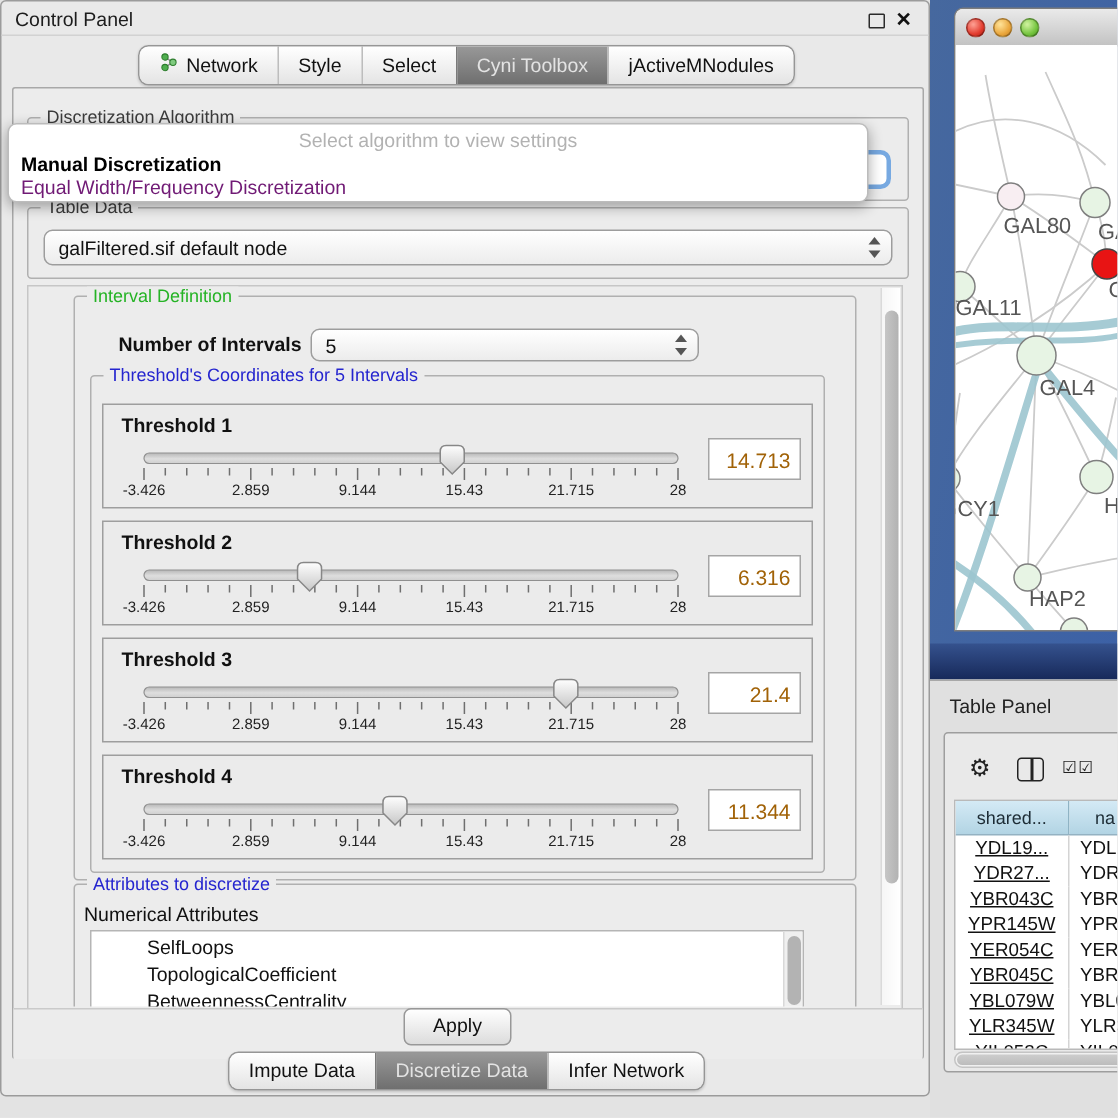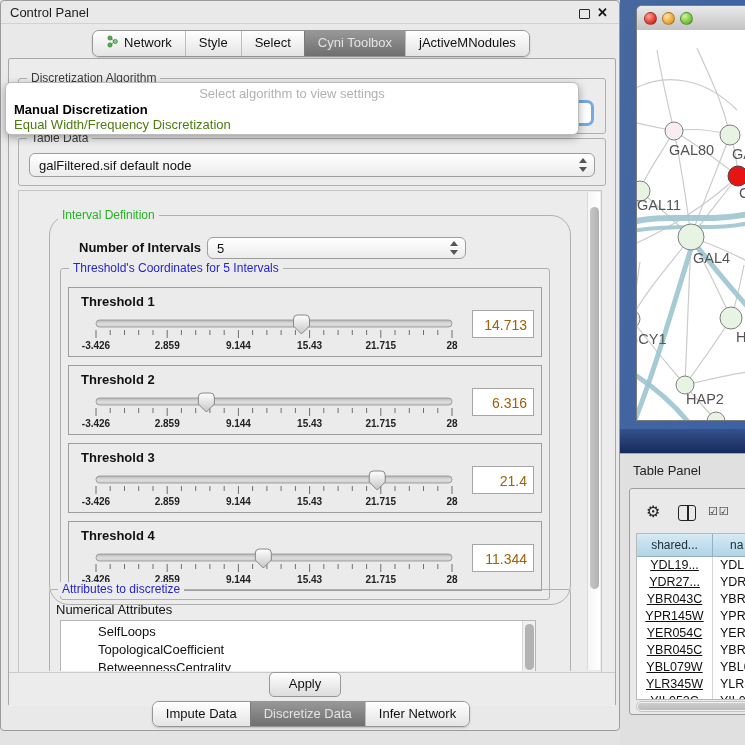--- a/index.html
+++ b/index.html
@@ -10,21 +10,21 @@
       border:1px solid #9b9b9b;border-radius:4px;box-sizing:border-box;}
   .cp-titlebar{position:absolute;left:0;top:0;width:618px;height:22px;border-bottom:1px solid #d2d2d2;}
   .cp-title{position:absolute;left:9px;top:4px;font-size:13px;color:#1c1c1c;}
   .float-btn{position:absolute;left:578px;top:8px;width:9px;height:8px;border:1.5px solid #2b2b2b;border-radius:1px;}
   .close-btn{position:absolute;left:596px;top:4px;font-size:13px;font-weight:bold;color:#111;}
   
   .tabbar{position:absolute;left:0;width:620px;display:flex;justify-content:center;}
   .tabgroup{display:flex;border:1px solid #969696;border-radius:7px;overflow:hidden;
             box-shadow:0 1px 2px rgba(0,0,0,.18);}
   .tab{padding:4px 13px 5px 13px;font-size:13px;background:linear-gradient(#ffffff,#e4e4e4);
-       color:#111;border-left:1px solid #bdbdbd;display:flex;gap:5px;white-space:nowrap;}
+       color:#111;border-left:1px solid #bdbdbd;display:flex;align-items:center;gap:5px;white-space:nowrap;}
   .tab:first-child{border-left:none;}
   .tab.selected{background:linear-gradient(#989898,#6f6f6f);color:#e3e3e3;border-left-color:#7a7a7a;}
   
   .content{position:absolute;left:7px;top:57px;width:606px;height:646px;border:1px solid #a8a8a8;
            background:#ececec;border-radius:2px;box-sizing:content-box;}
   .group{position:absolute;border:1px solid #b0b0b0;border-radius:3px;}
   .group-title{position:absolute;top:-8px;left:8px;background:#ececec;padding:0 4px;font-size:12px;white-space:nowrap;}
   .t-green{color:#25b325;} .t-blue{color:#2525cf;} .t-dark{color:#3c3c3c;}
   .combo{position:absolute;background:linear-gradient(#ffffff,#ececec);border:1px solid #9d9d9d;
          border-radius:6px;font-size:13px;color:#111;box-sizing:border-box;}
@@ -36,21 +36,21 @@
   .focus-ring{position:absolute;width:16px;height:20px;border:3px solid #77a9e1;border-radius:7px;background:#fff;}
   
   .scrollpane{position:absolute;left:9px;top:131px;width:582px;height:482px;border:1px solid #c6c6c6;background:#ececec;}
   .viewport{position:absolute;left:0;top:0;width:568px;height:480px;overflow:hidden;}
   .vscroll{position:absolute;right:1px;top:1px;width:12px;height:478px;background:linear-gradient(to right,#f6f6f6,#ffffff);border-left:1px solid #dadada;}
   .vthumb{position:absolute;left:1.5px;width:9px;border-radius:5px;background:linear-gradient(to right,#c6c6c6,#b2b2b2);}
   
   .thr-box{position:absolute;left:7px;width:474px;height:70px;border:1px solid #9e9e9e;background:#ebebeb;box-sizing:border-box;}
   .thr-label{position:absolute;left:12px;top:6px;font-size:13px;font-weight:bold;color:#111;}
   .thr-svg{position:absolute;left:0;top:26px;}
-  .tick-label{position:absolute;top:52px;transform:translateX(-50%);font-size:10px;font-weight:700;color:#222;}
+  .tick-label{position:absolute;top:52px;transform:translateX(-50%);font-size:10px;font-weight:400;color:#222;}
   .thr-value{position:absolute;right:7px;top:22px;width:62px;height:28px;background:#fff;border:1px solid #a5a5a5;
              font-size:14px;line-height:28px;text-align:right;padding-right:6px;box-sizing:border-box;color:#a16207;}
   
   .attr-list{position:absolute;background:#fff;border:1px solid #b5b5b5;overflow:hidden;}
   .attr-item{font-size:13px;line-height:18px;padding-left:14px;color:#111;white-space:nowrap;}
   .list-scroll{position:absolute;right:0;top:0;width:12px;height:100%;background:#f0f0f0;border-left:1px solid #d8d8d8;}
   .list-thumb{position:absolute;left:1.5px;top:3px;width:9px;height:46px;border-radius:5px;background:#b3b3b3;}
   .bottom-strip{position:absolute;left:0px;top:613px;width:606px;height:33px;background:#ececec;border-top:1px solid #cacaca;}
   .apply-btn{position:absolute;left:260px;top:613px;width:70px;height:23px;border:1px solid #989898;border-radius:5px;
              background:linear-gradient(#ffffff,#dcdcdc);font-size:13px;text-align:center;line-height:22px;color:#111;}
@@ -82,21 +82,21 @@
   .tp-cell{font-size:12.5px;line-height:17px;color:#111;box-sizing:border-box;white-space:nowrap;overflow:hidden;}
   .tp-cell.c1{width:76px;text-align:center;border-right:1px solid #d4d4d4;text-decoration:underline;}
   .tp-cell.c2{flex:1;padding-left:7px;}
   .tp-hscroll{position:absolute;left:6px;top:212px;width:118px;height:11px;background:#f0f0f0;border:1px solid #c4c4c4;border-radius:6px;box-sizing:border-box;}
   .tp-hthumb{position:absolute;left:1px;top:1px;width:115px;height:7px;border-radius:4px;background:linear-gradient(#cdcdcd,#bcbcbc);}
   
   .popup{position:absolute;left:5px;top:82px;width:572px;height:51px;background:#fff;border:1px solid #bcbcbc;
          border-radius:6px;box-shadow:0 3px 9px rgba(0,0,0,.33);z-index:30;}
   .popup-prompt{position:absolute;left:0;top:3px;width:100%;text-align:center;font-size:13px;color:#b2b2b2;}
   .popup-item1{position:absolute;left:8px;top:19px;font-size:13px;font-weight:bold;color:#000;}
-  .popup-item2{position:absolute;left:8px;top:34px;font-size:13px;color:#4d7c0f;}
+  .popup-item2{position:absolute;left:8px;top:34px;font-size:13px;color:#701a75;}
 </style>
 </head>
 <body>
 
 <div id="screen">
 
   <div class="bluebg"></div>
   <div class="navyband"></div>
   <div class="netwin">
     <div class="net-titlebar">
@@ -254,21 +254,21 @@
         <div class="group-title t-dark">Table Data</div>
         <div class="combo" style="left:10px;top:14px;right:10px;height:24px;">
           <span class="val" style="line-height:24px;">galFiltered.sif default node</span>
           <span class="stepper"></span>
         </div>
       </div>
 
       <div class="scrollpane">
         <div class="viewport">
 
-          <div class="group" style="left:30px;top:24px;width:520px;height:388px;border-radius:20px;">
+          <div class="group" style="left:30px;top:6px;width:520px;height:388px;">
             <div class="group-title t-green">Interval Definition</div>
             <div style="position:absolute;left:29px;top:24px;font-size:13px;font-weight:bold;color:#111;">Number of Intervals</div>
             <div class="combo" style="left:157px;top:21px;width:259px;height:22px;">
               <span class="val">5</span>
               <span class="stepper"></span>
             </div>
             <div class="group" style="left:10px;top:52px;width:488px;height:330px;">
               <div class="group-title t-blue">Threshold's Coordinates for 5 Intervals</div>
               <div id="threshold-list">
                   <div class="thr-box" style="top: 18px;">

